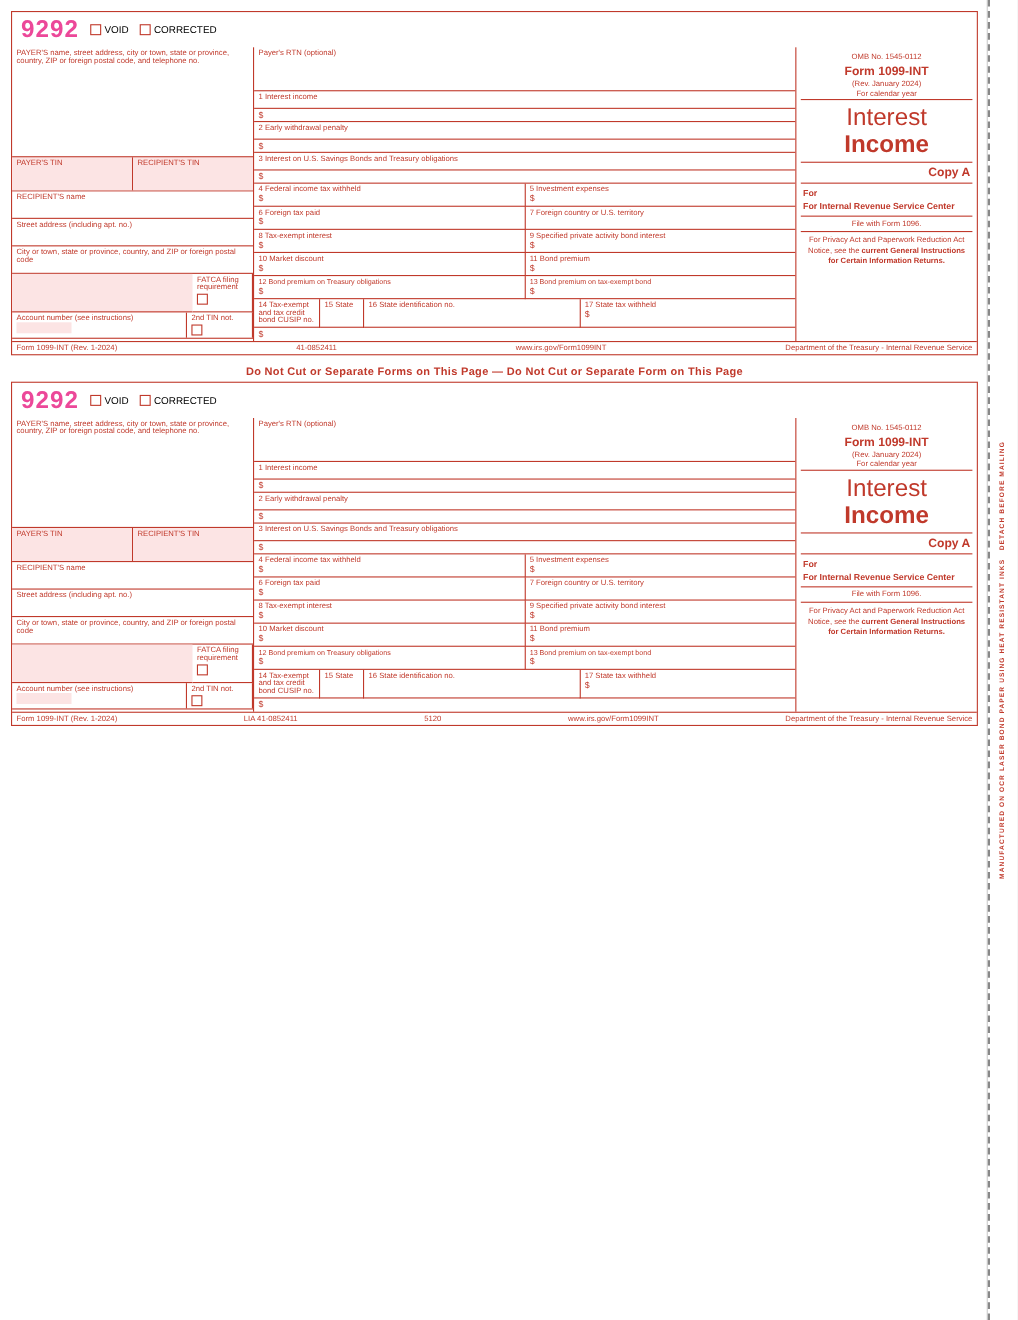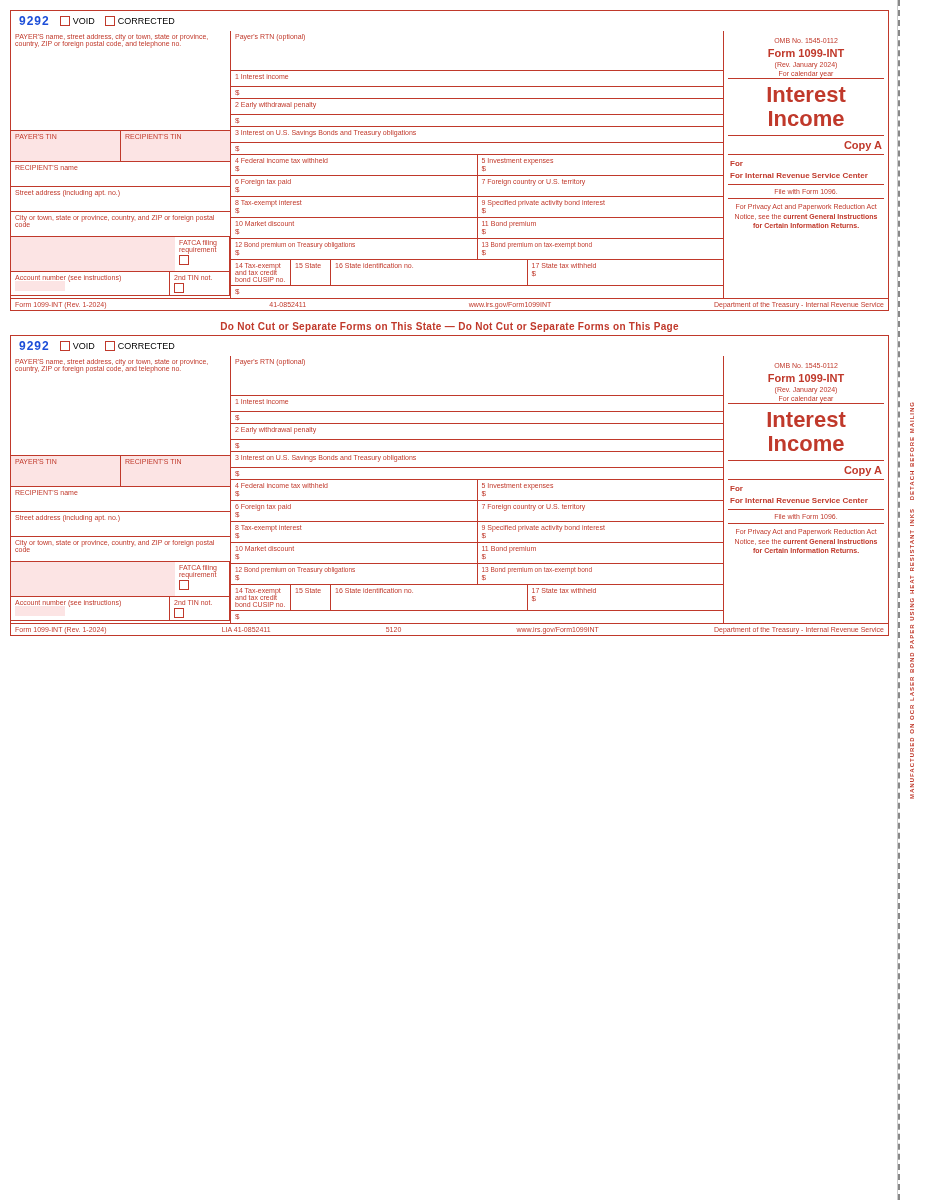--- a/index.html
+++ b/index.html
@@ -59,23 +59,23 @@
     
     .form-header {
       display: flex;
       align-items: center;
       padding: 3px 8px;
       font-size: 9px;
       color: #c0392b;
       gap: 10px;
     }
     .form-number-large {
-      font-size: 12px;
+      font-size: 22px;
       font-weight: bold;
-      color: #1d4ed8;
+      color: #ec4899;
       letter-spacing: 1px;
     }
     .checkbox-item {
       display: flex;
       align-items: center;
       gap: 3px;
       font-size: 9px;
       color: #000;
     }
     .checkbox-box {
@@ -143,21 +143,21 @@
     }
     .half-cell:last-child {
       border-right: none;
     }
     .right-title {
       text-align: center;
       padding: 4px 2px;
     }
     .right-title .interest {
       font-size: 22px;
-      font-weight: bold;
+      font-weight: normal;
       color: #c0392b;
       display: block;
       line-height: 1.1;
     }
     .right-title .income {
       font-size: 22px;
       font-weight: bold;
       color: #c0392b;
       display: block;
       line-height: 1.1;
@@ -528,21 +528,21 @@
       </div>
 
       <div class="form-footer">
         <span>Form 1099-INT (Rev. 1-2024)</span>
         <span>41-0852411</span>
         <span>www.irs.gov/Form1099INT</span>
         <span>Department of the Treasury - Internal Revenue Service</span>
       </div>
     </div>
 
-    <div class="do-not-cut">Do Not Cut or Separate Forms on This State  —  Do Not Cut or Separate Forms on This Page</div>
+    <div class="do-not-cut">Do Not Cut or Separate Forms on This Page  —  Do Not Cut or Separate Form on This Page</div>
 
     <div class="form-section">
 
       <div class="form-header">
         <span class="form-number-large">9292</span>
         <div class="checkbox-item">
           <span class="checkbox-box"></span>
           <span>VOID</span>
         </div>
         <div class="checkbox-item">

